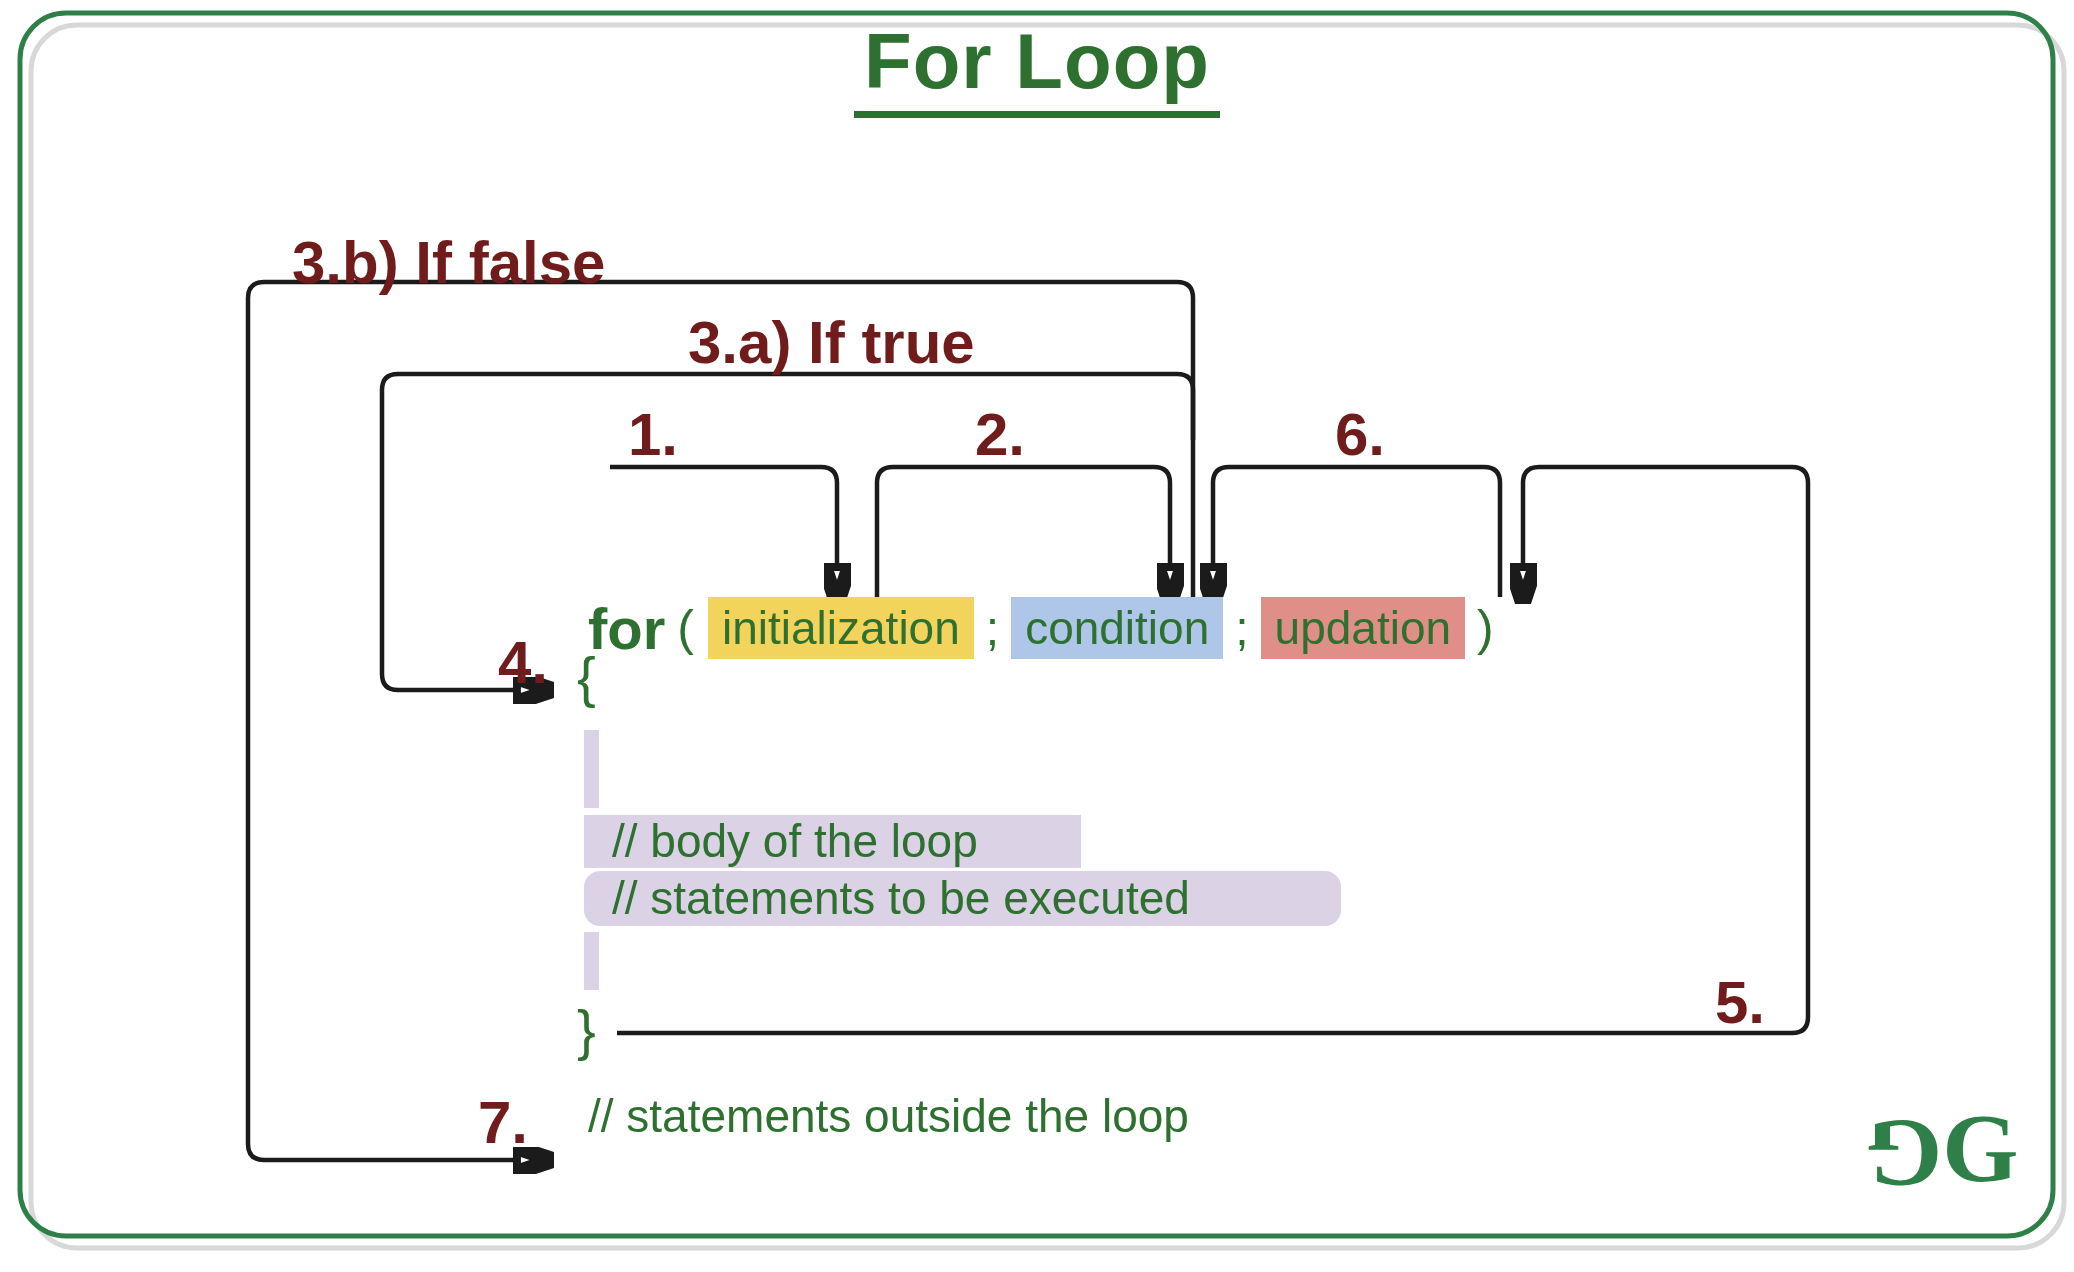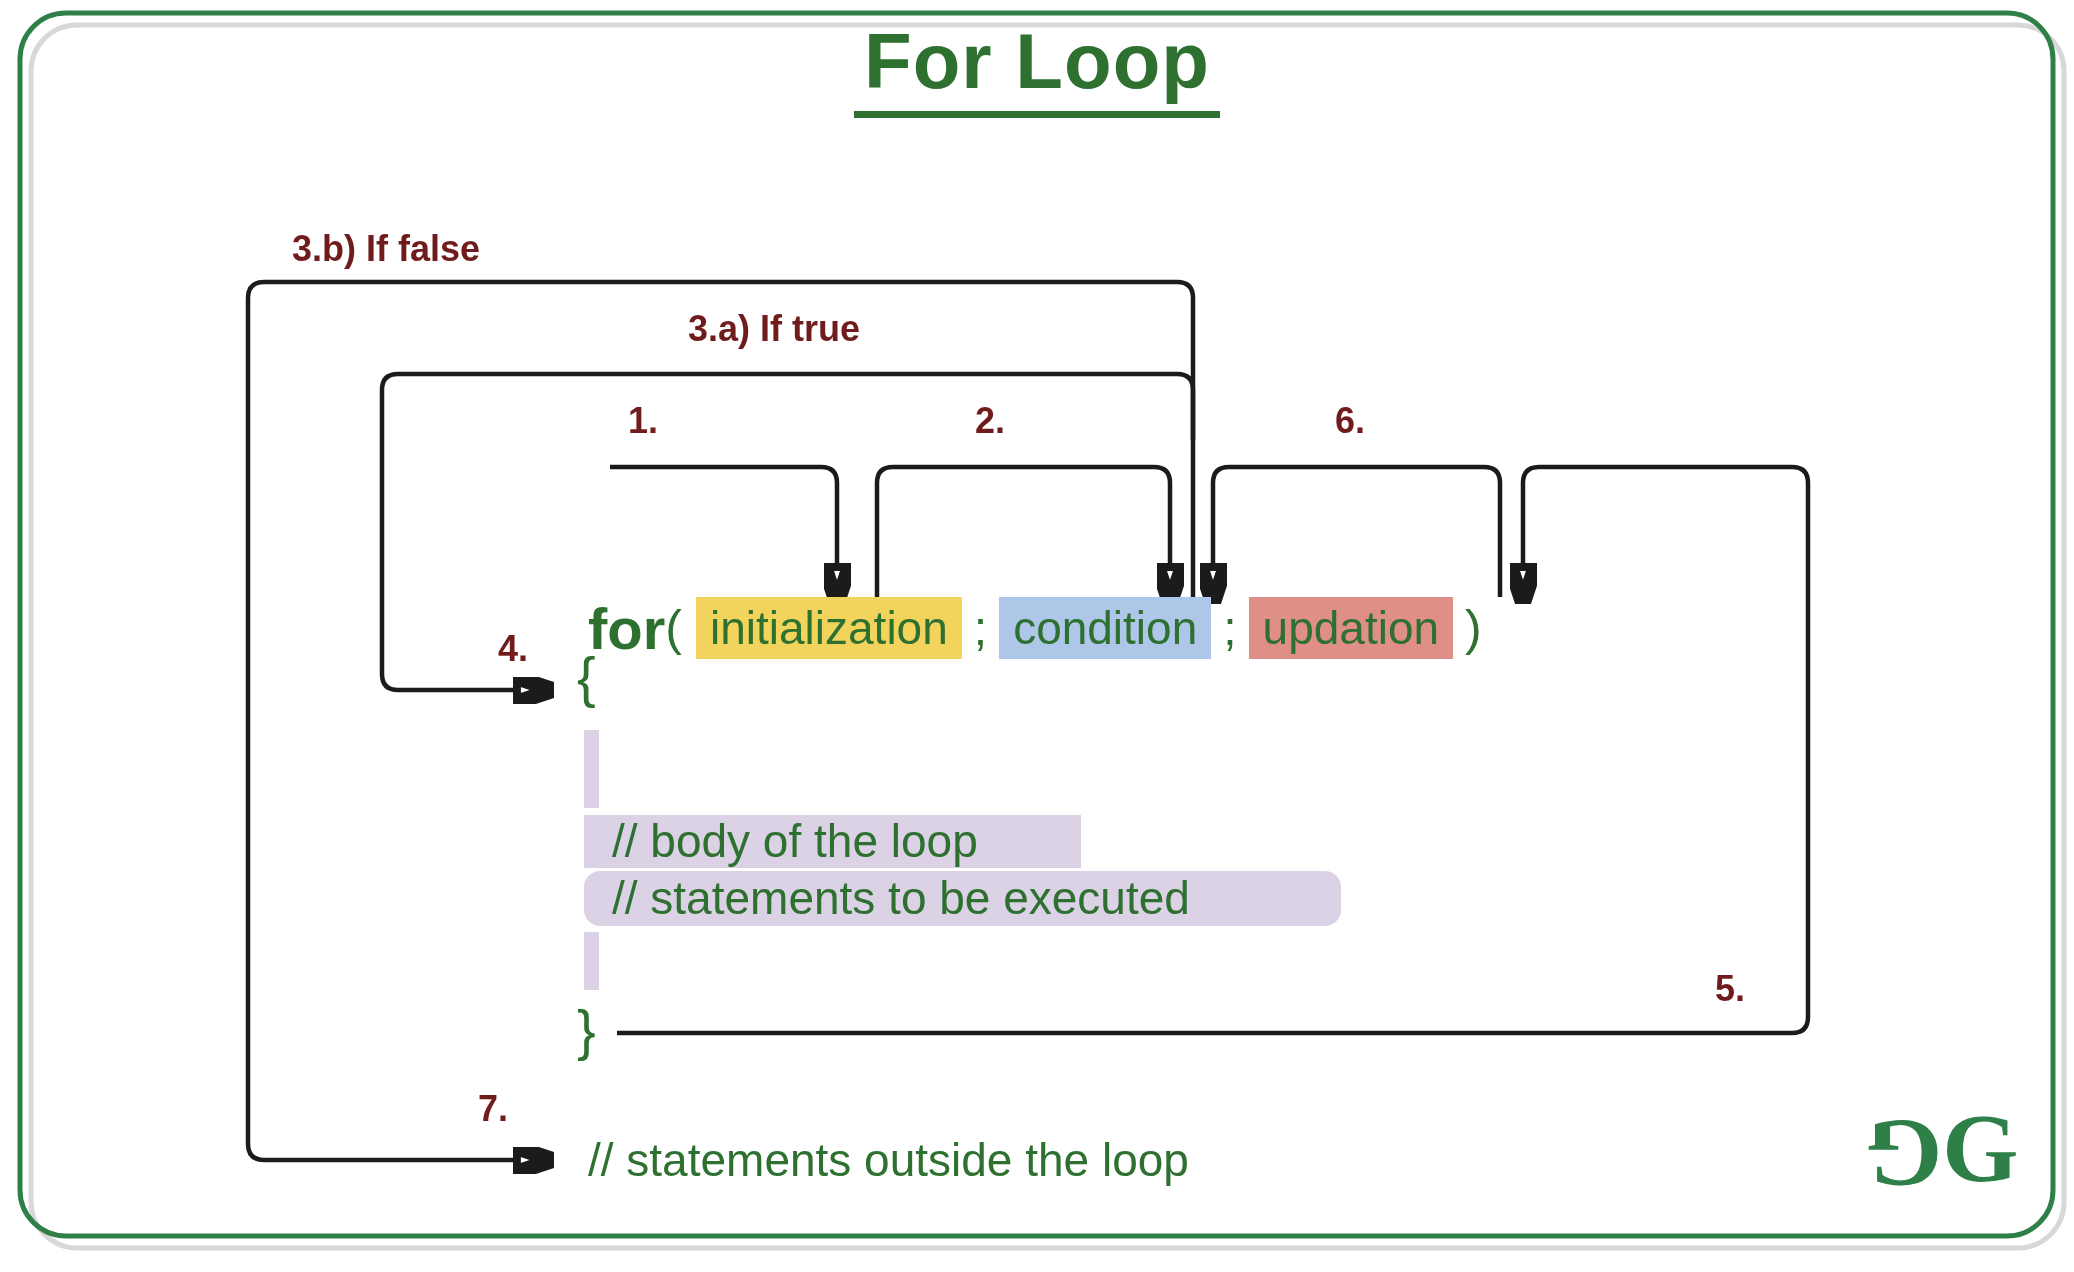--- a/index.html
+++ b/index.html
@@ -11,35 +11,35 @@
   html,body{background:#ffffff;}
   body{font-family:"Liberation Sans",sans-serif;}
   .stage{position:relative;width:2074px;height:1272px;background:#fff;overflow:hidden;}
   svg.flow{position:absolute;left:0;top:0;width:2074px;height:1272px;color:var(--line-black);}
   svg.flow path{fill:none;stroke:currentColor;stroke-width:4.5;}
   .card-shadow{fill:none;stroke:var(--shadow-gray);stroke-width:5;}
   .card-border{fill:none;stroke:var(--border-green);stroke-width:5;}
   .title{position:absolute;left:0;top:16px;width:2074px;text-align:center;}
   .title span{display:inline-block;font-size:78px;font-weight:bold;color:var(--text-green);
     border-bottom:7px solid var(--text-green);padding:0 10px 4px 10px;letter-spacing:1px;}
-  .steplabel{position:absolute;font-size:36px;font-weight:bold;color:var(--label-maroon);white-space:nowrap;}
+  .steplabel{position:absolute;font-size:60px;font-weight:bold;color:var(--label-maroon);white-space:nowrap;}
   .code{color:var(--text-green);white-space:nowrap;}
   .forline{position:absolute;left:588px;top:596px;height:64px;display:flex;align-items:center;font-size:46px;}
-  .forline .kw{font-weight:bold;font-size:58px;}
+  .forline .kw{font-weight:bold;font-size:58px;margin-right:12px;}
   .forline .paren{font-size:50px;}
   .forline .sep{margin:0 12px;font-size:48px;}
   .hl{display:inline-block;line-height:50px;padding:6px 14px;}
   .hl-y{background:var(--highlight-yellow);}
   .hl-b{background:var(--highlight-blue);}
   .hl-r{background:var(--highlight-red);text-align:center;}
   .brace{position:absolute;font-size:56px;font-weight:500;line-height:60px;}
   .lavbar{position:absolute;left:584px;width:15px;background:var(--highlight-lavender);}
   .bodyline{position:absolute;left:584px;background:var(--highlight-lavender);
     font-size:46px;padding-left:28px;}
-  .outside{position:absolute;left:588px;top:1133px;font-size:46px;line-height:55px;}
+  .outside{position:absolute;left:588px;top:1089px;font-size:46px;line-height:55px;}
   .logo{position:absolute;left:1872px;top:1092px;font-family:"Liberation Serif",serif;
     font-weight:bold;font-size:98px;color:var(--border-green);letter-spacing:-6px;}
   .logo span{display:inline-block;}
   .logo .flip{transform:rotate(180deg) translateY(-6px);}
 </style>
 </head>
 <body>
 
 <div class="stage">
 

